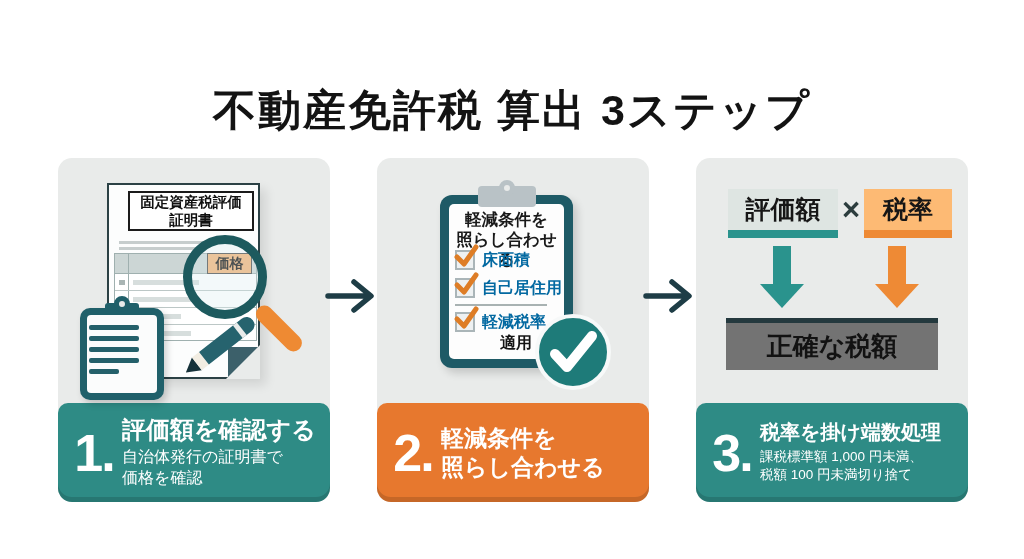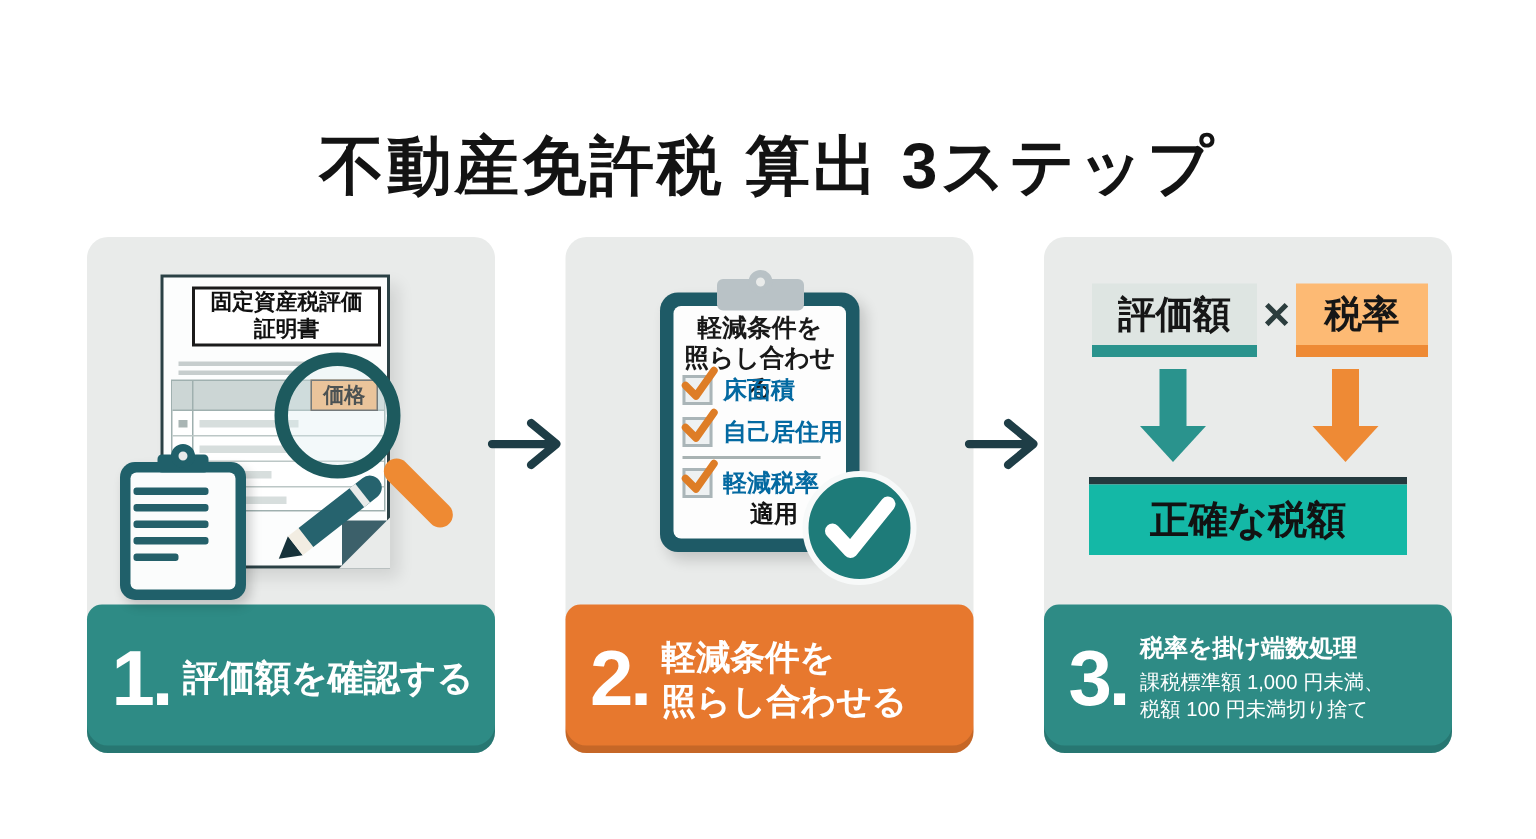--- a/index.html
+++ b/index.html
@@ -25,21 +25,21 @@
   .band { position:absolute; left:0; right:0; bottom:0; height:99px;
           border-radius:10px 10px 14px 14px; display:flex; align-items:center;
           padding:0 10px 0 12px; color:#fff;
           box-shadow: inset 0 -5px 0 rgba(0,0,0,0.14); }
   .band.teal   { background:#2e8b85; }
   .band.orange { background:#e7782e; }
   .band-num { flex:0 0 48px; font-size:52px; font-weight:bold; line-height:1;
               text-align:center; letter-spacing:-2px; }
   .band-body { flex:1; padding-left:4px; }
   .band-title { font-size:23px; font-weight:bold; line-height:1.15; }
-  .band-title.sm { font-size:16px; }
+  .band-title.sm { font-size:20px; }
   .band-sub { font-size:16px; line-height:1.3; margin-top:3px; }
   .band-sub.sm { font-size:13.5px; margin-top:4px; }
   .band-title2 { font-size:23px; font-weight:bold; line-height:1.25; }
 
   
   .gap-arrow { position:absolute; top:277px; width:54px; height:38px; }
   #gap-arrow-1 { left:325px; } #gap-arrow-2 { left:643px; }
 
   
   .doc { left:49px; top:25px; width:153px; height:196px; background:#fcfdfd;
@@ -120,21 +120,21 @@
   #d-arrow-teal { left:64px; } #d-arrow-orange { left:179px; }
   .d-shaft { left:13px; top:0; width:18px; height:38px; }
   .d-head { left:0; top:38px; width:0; height:0; border-left:22px solid transparent;
           border-right:22px solid transparent; }
   #d-arrow-teal .d-shaft { background:#2a938d; }
   #d-arrow-teal .d-head { border-top:24px solid #2a938d; }
   #d-arrow-orange .d-shaft { background:#ee8a35; }
   #d-arrow-orange .d-head { border-top:24px solid #ee8a35; }
   .result-box { left:30px; top:160px; width:212px; }
   .result-top { height:5px; background:#24393e; }
-  .result-body { height:47px; background:#14b8a6; display:flex; align-items:center;
+  .result-body { height:47px; background:#737373; display:flex; align-items:center;
           justify-content:center; font-size:26px; font-weight:bold; color:#121212;text-align:center; }
 </style>
 </head>
 <body>
 
 <h1 id="main-title">不動産免許税 算出 3ステップ</h1>
 
 <section class="panel" id="panel-1">
   <div class="illus">
 
@@ -186,20 +186,24 @@
       <div class="abs pencil-tip"></div>
       <div class="abs pencil-wood"></div>
       <div class="abs pencil-body"></div>
       <div class="abs pencil-band"></div>
     </div>
   </div>
   <div class="band teal">
     <div class="band-num">1.</div>
     <div class="band-body">
       <div class="band-title" style="font-size:24px;">評価額を確認する</div>
+      <div class="band-sub">
+        <span>自治体発行の証明書で</span><br>
+        <span>価格を確認</span>
+      </div>
     </div>
   </div>
 </section>
 
 <svg class="gap-arrow" id="gap-arrow-1" viewBox="0 0 54 38">
   <path d="M3,19 H44 M29,5 L46,19 L29,33" fill="none" stroke="#1e3d46" stroke-width="5.5" stroke-linecap="round" stroke-linejoin="round"></path>
 </svg>
 
 <section class="panel" id="panel-2">
   <div class="illus">

